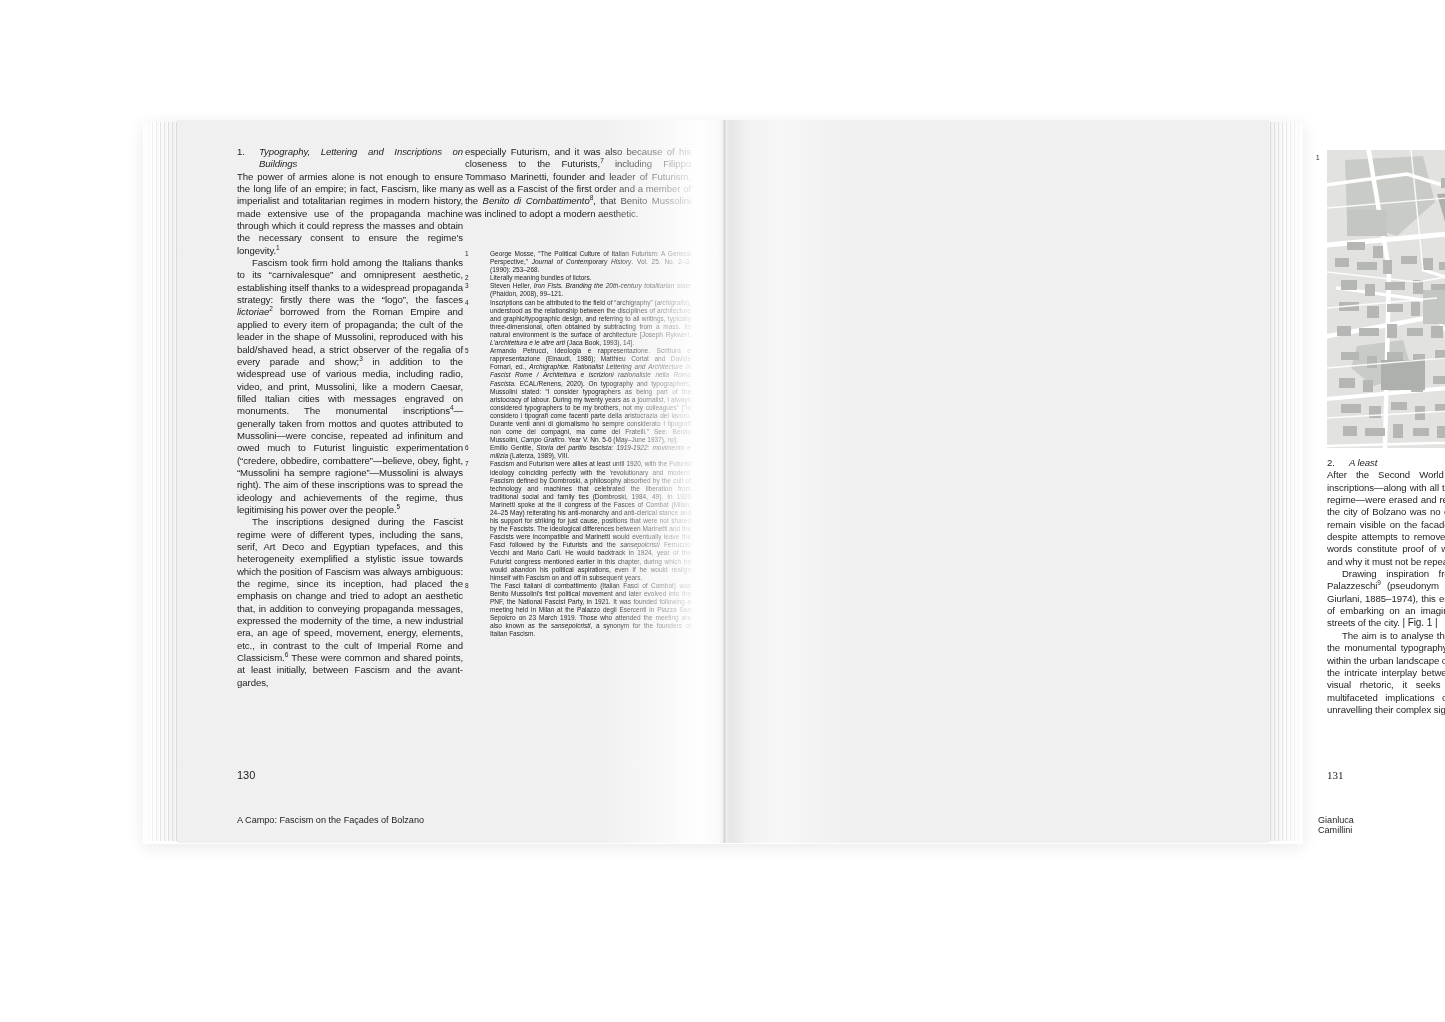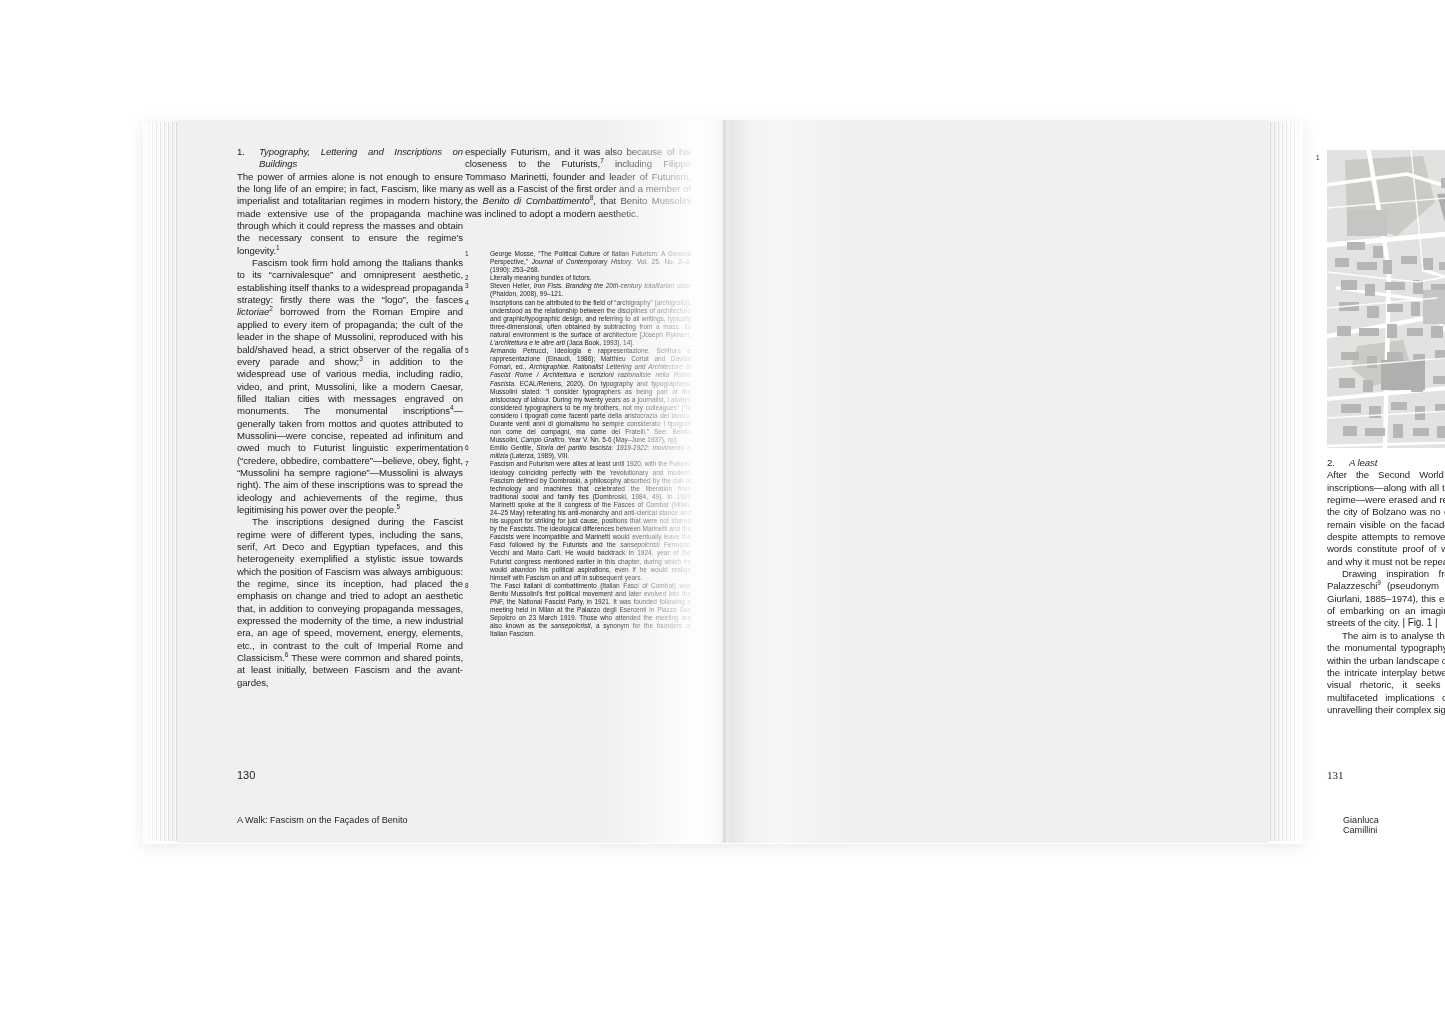--- a/index.html
+++ b/index.html
@@ -225,21 +225,21 @@
         <span class="note-num">7</span>
         <span class="note-txt">Fascism and Futurism were allies at least until 1920, with the Futurist ideology coinciding perfectly with the 'revolutionary and modern' Fascism defined by Dombroski, a philosophy absorbed by the cult of technology and machines that celebrated the liberation from traditional social and family ties (Dombroski, 1984, 49). In 1920 Marinetti spoke at the II congress of the Fasces of Combat (Milan, 24–25 May) reiterating his anti-monarchy and anti-clerical stance and his support for striking for just cause, positions that were not shared by the Fascists. The ideological differences between Marinetti and the Fascists were incompatible and Marinetti would eventually leave the Fasci followed by the Futurists and the <i>sansepolcristi</i> Ferruccio Vecchi and Mario Carli. He would backtrack in 1924, year of the Futurist congress mentioned earlier in this chapter, during which he would abandon his political aspirations, even if he would realign himself with Fascism on and off in subsequent years.</span>
       </div>
       <div class="note">
         <span class="note-num">8</span>
         <span class="note-txt">The Fasci italiani di combattimento (Italian Fasci of Combat) was Benito Mussolini's first political movement and later evolved into the PNF, the National Fascist Party, in 1921. It was founded following a meeting held in Milan at the Palazzo degli Esercenti in Piazza San Sepolcro on 23 March 1919. Those who attended the meeting are also known as the <i>sansepolcristi</i>, a synonym for the founders of Italian Fascism.</span>
       </div>
     </div>
 
     <div class="folio" style="left:60px; top:649px;">130</div>
-    <div class="runhead" style="left:60px; top:695px;">A Walk: Fascism on the Façades of Benito</div>
+    <div class="runhead" style="left:60px; top:695px;">A Campo: Fascism on the Façades of Bolzano</div>
   </div>
 
   <div class="page page-right">
 
     <div class="fig-num" style="left:593px; top:34px;">1</div>
 
     <div id="map">
       <svg viewBox="0 0 452 298" preserveAspectRatio="none">
         <rect x="0" y="0" width="452" height="298" fill="#ededec"></rect>
 
@@ -473,18 +473,18 @@
       <div class="sec-head">
         <span class="sec-num">2.</span>
         <span class="sec-title">A least</span>
       </div>
       <p>After the Second World War, many of these inscriptions—along with all the symbols of the Fascist regime—were erased and removed from Italian cities; the city of Bolzano was no exception, although some remain visible on the facades of buildings in the city despite attempts to remove them. These letters and words constitute proof of what Italian Fascism was and why it must not be repeated.</p>
       <p class="indent">Drawing inspiration from a poem by Aldo Palazzeschi<sup>9</sup> (pseudonym of Aldo Pietro Vincenzo Giurlani, 1885–1974), this essay is based on the idea of embarking on an imaginary journey through the streets of the city. <span style="font-size:10px;">| Fig. 1 |</span></p>
       <p class="indent">The aim is to analyse the dissonant legacy left by the monumental typography and Fascist inscriptions within the urban landscape of Bolzano. By delving into the intricate interplay between historical context and visual rhetoric, it seeks to shed light on the multifaceted implications of this corpus of work, unravelling their complex significance within the city.</p>
     </div>
 
     <div class="folio" style="left:604px; top:649px;font-family:Liberation Serif, serif;">131</div>
-    <div class="runhead" style="left:620px; top:695px;">Gianluca Camillini</div>
+    <div class="runhead" style="left:595px; top:695px;">Gianluca Camillini</div>
   </div>
 
   <div class="gutter"></div>
   <div class="gutter-line"></div>
 </div>
 
 </body></html>

